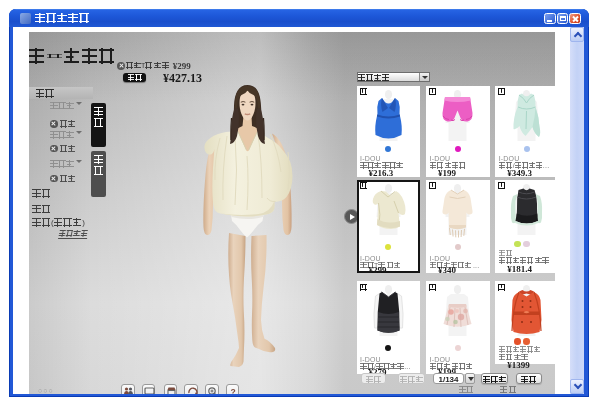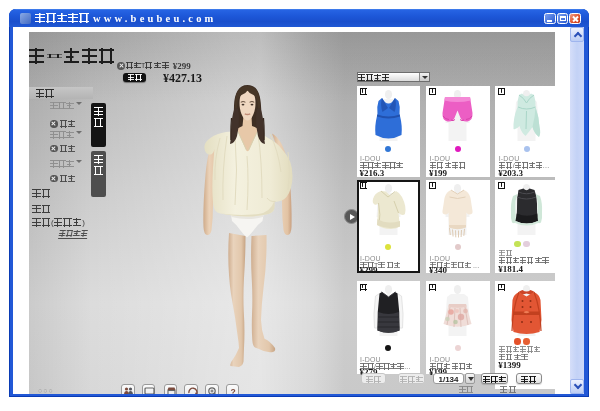--- a/index.html
+++ b/index.html
@@ -88,21 +88,21 @@
 #ddown .g{width:7px;height:7px;margin:1px .5px 0}
 #ddown i{position:absolute;right:0;top:0;width:10px;height:8px;background:linear-gradient(#f2f2f2,#c9c9c9);border-left:1px solid #8a8a8a}
 #ddown i:before{content:"";position:absolute;left:2px;top:2.5px;width:0;height:0;border:3px solid transparent;border-top:3.5px solid #333}
 
 .cell{width:63.5px;background:#fff;color:#111}
 .cell .tag{position:absolute;left:3px;top:2.5px;width:7px;height:7px;color:#111;font-size:0}
 .cell .dot{position:absolute;left:28.5px;width:6px;height:6px;border-radius:50%}
 .cell .bl{position:absolute;left:3.5px;color:#8a8a8a;height:7px;font-size:5px;line-height:7px;white-space:nowrap}
 .cell .bl .g{width:6.5px;height:6.5px;margin-right:.5px}
 .cell .bl em{font-style:normal;font-size:7px;line-height:7px;letter-spacing:.2px;vertical-align:top}
-.cell .pr{position:absolute;left:3px;font-family:"Liberation Serif",serif;font-size:9px;font-weight:bold;color:#1a1a1a}
+.cell .pr{position:absolute;left:12px;font-family:"Liberation Serif",serif;font-size:9px;font-weight:bold;color:#1a1a1a}
 .cell svg{position:absolute;left:4px;top:3px}
 #selcell{outline:2px solid #151515;outline-offset:-2px}
 
 .pbtn{top:345.5px;height:11.5px;border-radius:3px;text-align:center;padding-top:2px}
 .pdis{background:#ececec;border:1px solid #c6c6c6;color:#b2b2b2}
 .pena{background:linear-gradient(#fff,#e2e2e2);border:1px solid #8a8a8a;color:#111;box-shadow:0 1px 1px rgba(0,0,0,.15)}
 .pbtn{font-size:0}
 .pbtn .g{width:7px;height:7px;margin:0 .5px}
 #pgnum{left:420px;top:345.5px;width:31px;height:11.5px;background:#fff;border:1px solid #9a9a9a;border-radius:3px;font-size:8px;color:#222;text-align:center;padding-top:1.5px;font-weight:bold}
 #pgarr{left:452px;top:345.5px;width:10px;height:11.5px;background:linear-gradient(#f6f6f6,#d2d2d2);border:1px solid #9a9a9a;border-radius:2px}
@@ -110,21 +110,20 @@
 
 .tbtn{top:357px;width:13.5px;height:13.5px;background:linear-gradient(#fbfbfb,#e9e9e9);border:1px solid #9a9a9a;border-radius:3px}
 .tbtn svg{position:absolute;left:1.2px;top:1.2px}
 </style></head>
 <body>
 <div id="stage">
 <div id="win" class="abs">
  <div id="tbar" class="abs"></div>
  <div id="ticon" class="abs"></div>
  <div id="ttl" class="abs"><span class="g"></span><span class="g"></span><span class="g"></span><span class="g"></span><span class="g"></span></div>
- <div id="turl" class="abs">www.beubeu.com</div>
  <div id="bmin" class="abs wbtn">
         <i></i>
       </div>
  <div id="bmax" class="abs wbtn">
         <i></i>
       </div>
  <div id="bcls" class="abs wbtn">
         <i></i>
         <b></b>
       </div>
@@ -226,21 +225,21 @@
  <svg width="55" height="54" viewBox="0 0 55 54">
               <ellipse cx="27.5" cy="5.5" rx="3.6" ry="4.6" fill="#efefef"></ellipse>
               <path d="M21 10 L17 13 L15.5 34 L18.5 34 L18.5 52 L36.5 52 L36.5 34 L39.5 34 L38 13 L34 10 Z" fill="#f3f3f3"></path>
               <path d="M20 6 L23 4.5 Q27.5 10 32 4.5 L35 6 Q37 12 36.5 18 Q40 28 40.5 38 Q42 44 40 48 Q35 44 33.5 38 Q30 43 26.5 47 Q22 43 20.5 37 Q17 41 14.5 40 Q14 29 18.5 18 Q18 12 20 6 Z" fill="#cfeae1"></path>
               <path d="M20 6 Q25 9 27.5 14 Q30 9 35 6 M19 18 Q27.5 22 36.5 18 M27.5 22 L27 40" stroke="#a9d6c8" stroke-width="1" fill="none"></path>
               <path d="M36.5 18 Q40 28 40.5 38 Q42 44 40 48 Q35 44 33.5 38 Q36 28 36.5 18 Z" fill="#bce0d4"></path>
             </svg>
  <i class="abs dot" style="top:60.5px;background:#a9c2ee"></i>
  <div class="bl" style="top:69.5px"><em>I-DOU</em></div>
  <div class="bl" style="top:76.5px;color:#6e6e6e"><span class="g"></span><span class="g"></span><em>/</em><span class="g"></span><span class="g"></span><span class="g"></span><span class="g"></span><em>...</em></div>
- <div class="pr" style="top:82.5px">¥203.3</div>
+ <div class="pr" style="top:82.5px">¥349.3</div>
  <div class="tag"><span class="g gb" style="width:7px;height:7px"></span></div>
 </div>
 
 <div id="selcell" class="abs cell" style="left:343.5px;top:152.5px;height:93px">
  <svg width="55" height="58" viewBox="0 0 55 58">
               <ellipse cx="27.5" cy="5.5" rx="3.6" ry="4.6" fill="#efefef"></ellipse>
               <path d="M21 10 L17 13 L15.5 34 L18.5 34 L18.5 52 L36.5 52 L36.5 34 L39.5 34 L38 13 L34 10 Z" fill="#f3f3f3"></path>
               <path d="M20 8 Q13.5 10 12 16 Q11 20 13.5 21.5 Q16 22.5 17.5 20 L16 42 Q22 46 29 46 Q35 46 39 43.5 L37.5 30 Q41.5 33.5 44 31 Q46 24 41 14 Q38.5 9.5 35 8 L29.5 13 L25 8.5 Z" fill="#ece8d0"></path>
               <path d="M20 8 L27 14 L34 8.5 M17.5 20 Q20 32 18 42 M33 18 Q36 26 37.5 30" stroke="#d6d0ad" stroke-width="1" fill="none"></path>
               <path d="M16.5 36 Q26 42 39 38 L39 43.5 Q29 47.5 16 42 Z" fill="#e2dcc0"></path>
@@ -314,21 +313,21 @@
               <circle cx="35.5" cy="27" r="2.3" fill="#e3b8b0" opacity=".85"></circle>
               <circle cx="17.5" cy="35" r="2.3" fill="#c6d0b6" opacity=".7"></circle>
               <circle cx="27" cy="27" r="2" fill="#eec3bc" opacity=".8"></circle>
             </svg>
  <i class="abs dot" style="top:64px;background:#ecd4d4"></i>
  <div class="bl" style="top:75px"><em>I-DOU</em></div>
  <div class="bl" style="top:82px;color:#6e6e6e"><span class="g"></span><span class="g"></span><span class="g"></span>&nbsp;<span class="g"></span><span class="g"></span><span class="g"></span></div>
  <div class="pr" style="top:85.5px">¥199</div>
  <div class="tag"><span class="g gb" style="width:7px;height:7px"></span></div>
 </div>
-<div class="abs cell" style="left:482.2px;top:254px;height:108px">
+<div class="abs cell" style="left:482.2px;top:254px;height:83px">
  <svg width="55" height="58" viewBox="0 0 55 58">
               <ellipse cx="27.5" cy="5.5" rx="3.6" ry="4.6" fill="#efefef"></ellipse>
               <path d="M21 10 L17 13 L15.5 34 L18.5 34 L18.5 52 L36.5 52 L36.5 34 L39.5 34 L38 13 L34 10 Z" fill="#f3f3f3"></path>
               <path d="M23.5 6 Q27.5 9 31.5 6 L35 7.5 L33 11 L27.5 9.5 L22 11 L20 7.5 Z" fill="#cc4528"></path>
               <path d="M20 8 Q14.5 10.5 13.5 16 L12.5 36 L14.5 48 Q27.5 52 40.5 48 L42.5 36 L41.5 16 Q40.5 10.5 35 8 L27.5 12.5 Z" fill="#e25634"></path>
               <path d="M20 8 Q13.5 25 13 47 M35 8 Q41.5 25 42 47" stroke="#c2401f" stroke-width="1.2" fill="none"></path>
               <path d="M14.5 27.5 L40.5 27.5 L40.5 31 L14.5 31 Z" fill="#c2401f"></path>
               <path d="M24.5 28.2 q3 -2.2 6 0 q-3 2.3 -6 0" fill="#ef7c55"></path>
               <circle cx="23.5" cy="17" r="1" fill="#8e2d14"></circle>
               <circle cx="31.5" cy="17" r="1" fill="#8e2d14"></circle>

